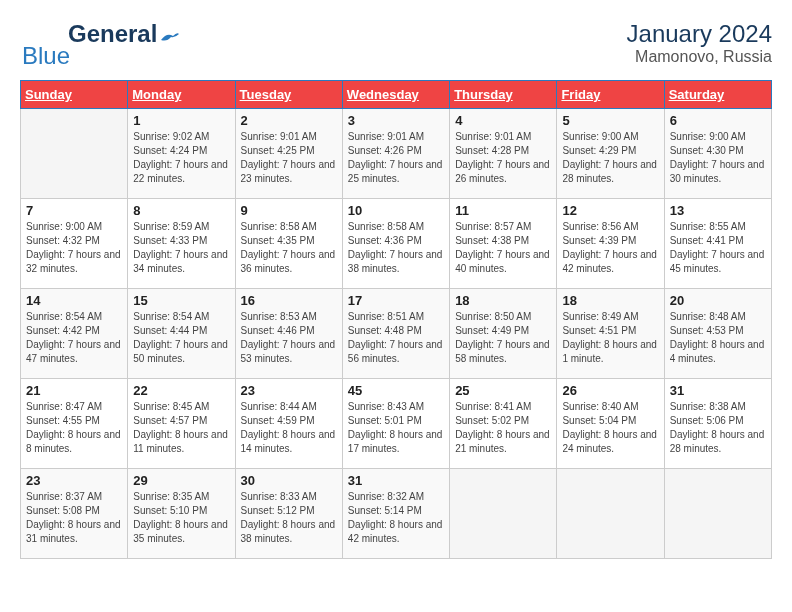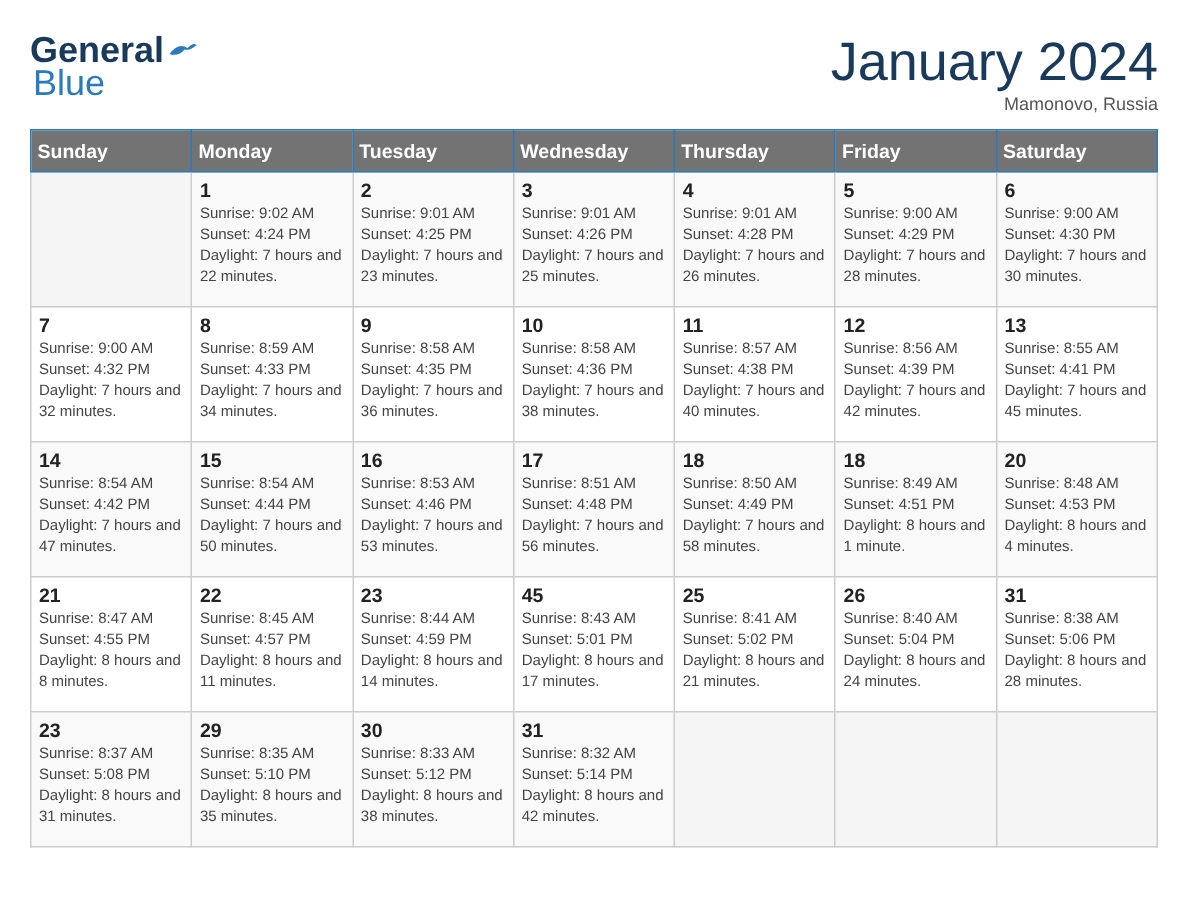--- a/index.html
+++ b/index.html
@@ -18,36 +18,37 @@
     }
     .logo {
       display: flex;
       flex-direction: column;
       align-items: flex-start;
     }
     .title-block {
       text-align: right;
     }
     .month-title {
-      font-size: 36px;
+      font-size: 24px;
       color: #1a3a5c;
       font-weight: 300;
     }
     .subtitle {
-      font-size: 12px;
+      font-size: 16px;
       color: #555;
     }
     table {
       width: 100%;
       border-collapse: collapse;
       table-layout: fixed;
     }
     thead tr {
-      background: #737373;
+      background: #ef4444;
       color: #fff;
+      text-decoration: underline;
     }
     thead th {
       padding: 6px 4px;
       font-size: 13px;
       font-weight: bold;
       text-align: left;
       border: 1px solid #2a7abf;
     }
     tbody tr {
       vertical-align: top;
@@ -80,21 +81,21 @@
     }
     .empty-cell {
       background: #f5f5f5 !important;
     }
   </style>
 </head>
 <body>
 
 <div class="header">
   <div class="logo">
-    <div style="display:flex; align-items:center;">
+    <div style="display:flex; align-items:flex-end;margin-left:48px;">
       <span style="font-size:24px; font-weight:bold; color:#1a3a5c;">General</span>
       <svg width="22" height="18" viewBox="0 0 22 18" style="margin-top:2px; margin-left:2px;">
         <path d="M2 10 Q8 2 14 6 Q18 2 20 4 Q16 8 12 7 Q8 12 2 10Z" fill="#2a7abf"></path>
       </svg>
     </div>
     <span style="font-size:24px; font-weight:normal; color:#2a7abf; margin-top:-6px; margin-left:2px;">Blue</span>
   </div>
   <div class="title-block">
     <div class="month-title">January 2024</div>
     <div class="subtitle">Mamonovo, Russia</div>

